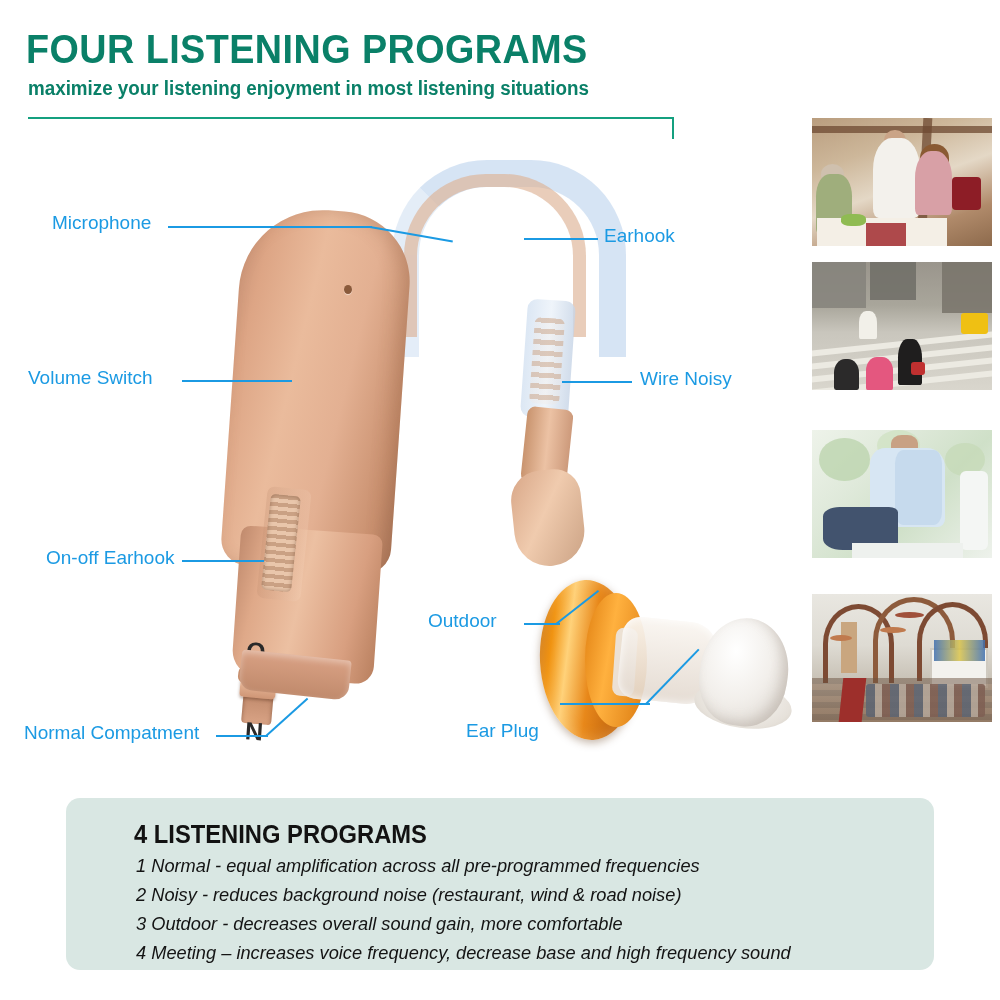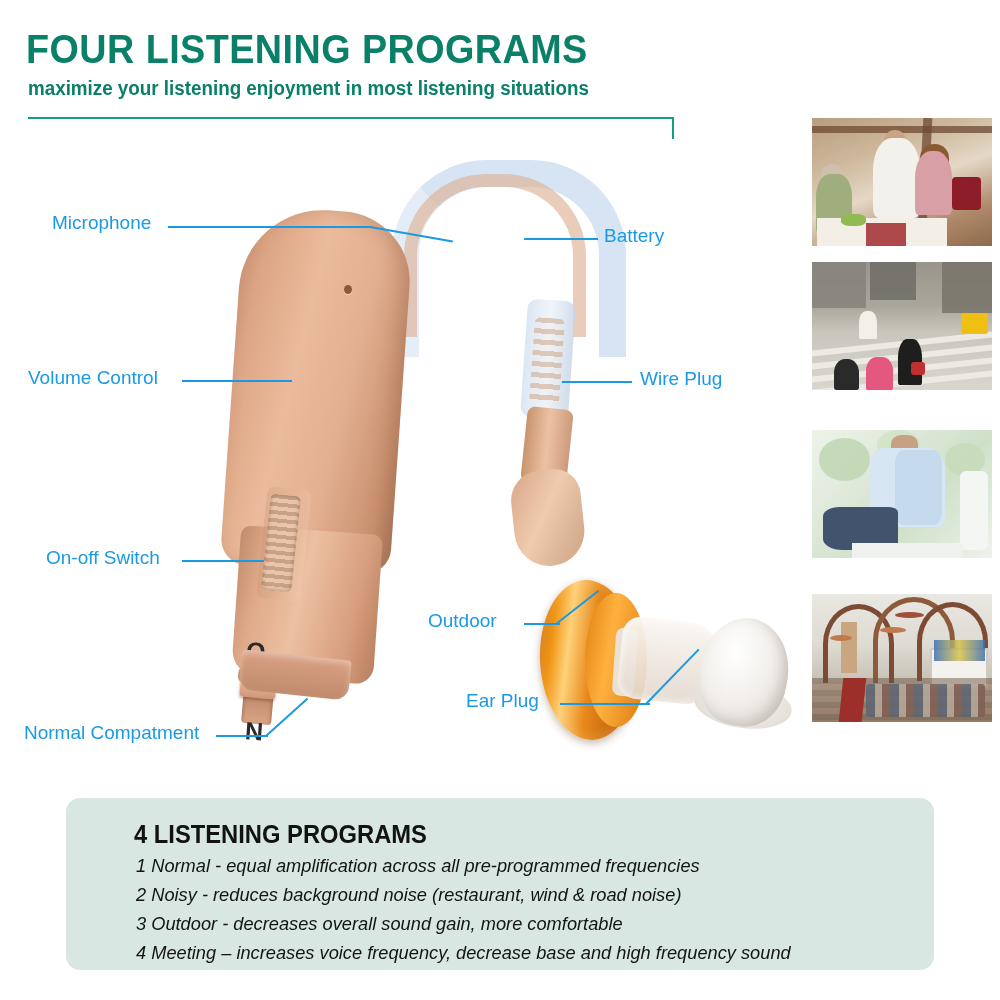--- a/index.html
+++ b/index.html
@@ -389,41 +389,41 @@
     <div class="tip-collar"></div>
     <div class="tip-stem"></div>
     <div class="ear-tip-flare"></div>
     <div class="ear-tip"></div>
   </div>
 
   <div class="callout" style="left:52px;top:212px;">Microphone</div>
   <div class="lead" style="left:168px;top:226px;width:204px;"></div>
   <div class="lead" style="left:370px;top:226px;width:84px;transform:rotate(10deg);"></div>
 
-  <div class="callout" style="left:28px;top:367px;">Volume Control</div>
+  <div class="callout" style="left:28px;top:367px;">Volume Switch</div>
   <div class="lead" style="left:182px;top:380px;width:110px;"></div>
 
-  <div class="callout" style="left:46px;top:547px;">On-off Switch</div>
+  <div class="callout" style="left:46px;top:547px;">On-off Earhook</div>
   <div class="lead" style="left:182px;top:560px;width:82px;"></div>
 
   <div class="callout" style="left:24px;top:722px;">Normal Compatment</div>
   <div class="lead" style="left:216px;top:735px;width:52px;"></div>
   <div class="lead" style="left:266px;top:735px;width:56px;transform:rotate(-42deg);"></div>
 
-  <div class="callout" style="left:604px;top:225px;">Battery</div>
+  <div class="callout" style="left:604px;top:225px;">Earhook</div>
   <div class="lead" style="left:524px;top:238px;width:74px;"></div>
 
-  <div class="callout" style="left:640px;top:368px;">Wire Plug</div>
+  <div class="callout" style="left:640px;top:368px;">Wire Noisy</div>
   <div class="lead" style="left:562px;top:381px;width:70px;"></div>
 
   <div class="callout" style="left:428px;top:610px;">Outdoor</div>
   <div class="lead" style="left:524px;top:623px;width:36px;"></div>
   <div class="lead" style="left:556px;top:623px;width:54px;transform:rotate(-38deg);"></div>
 
-  <div class="callout" style="left:466px;top:690px;">Ear Plug</div>
+  <div class="callout" style="left:466px;top:720px;">Ear Plug</div>
   <div class="lead" style="left:560px;top:703px;width:90px;"></div>
   <div class="lead" style="left:646px;top:703px;width:76px;transform:rotate(-46deg);"></div>
 
   <div class="progbox"></div>
   <div class="prog-title">4 LISTENING PROGRAMS</div>
   <div class="prog-line pl1">1 Normal - equal amplification across all pre-programmed frequencies</div>
   <div class="prog-line pl2">2 Noisy - reduces background noise (restaurant, wind &amp; road noise)</div>
   <div class="prog-line pl3">3 Outdoor - decreases overall sound gain, more comfortable</div>
   <div class="prog-line pl4">4 Meeting – increases voice frequency, decrease base and high frequency sound</div>
 

